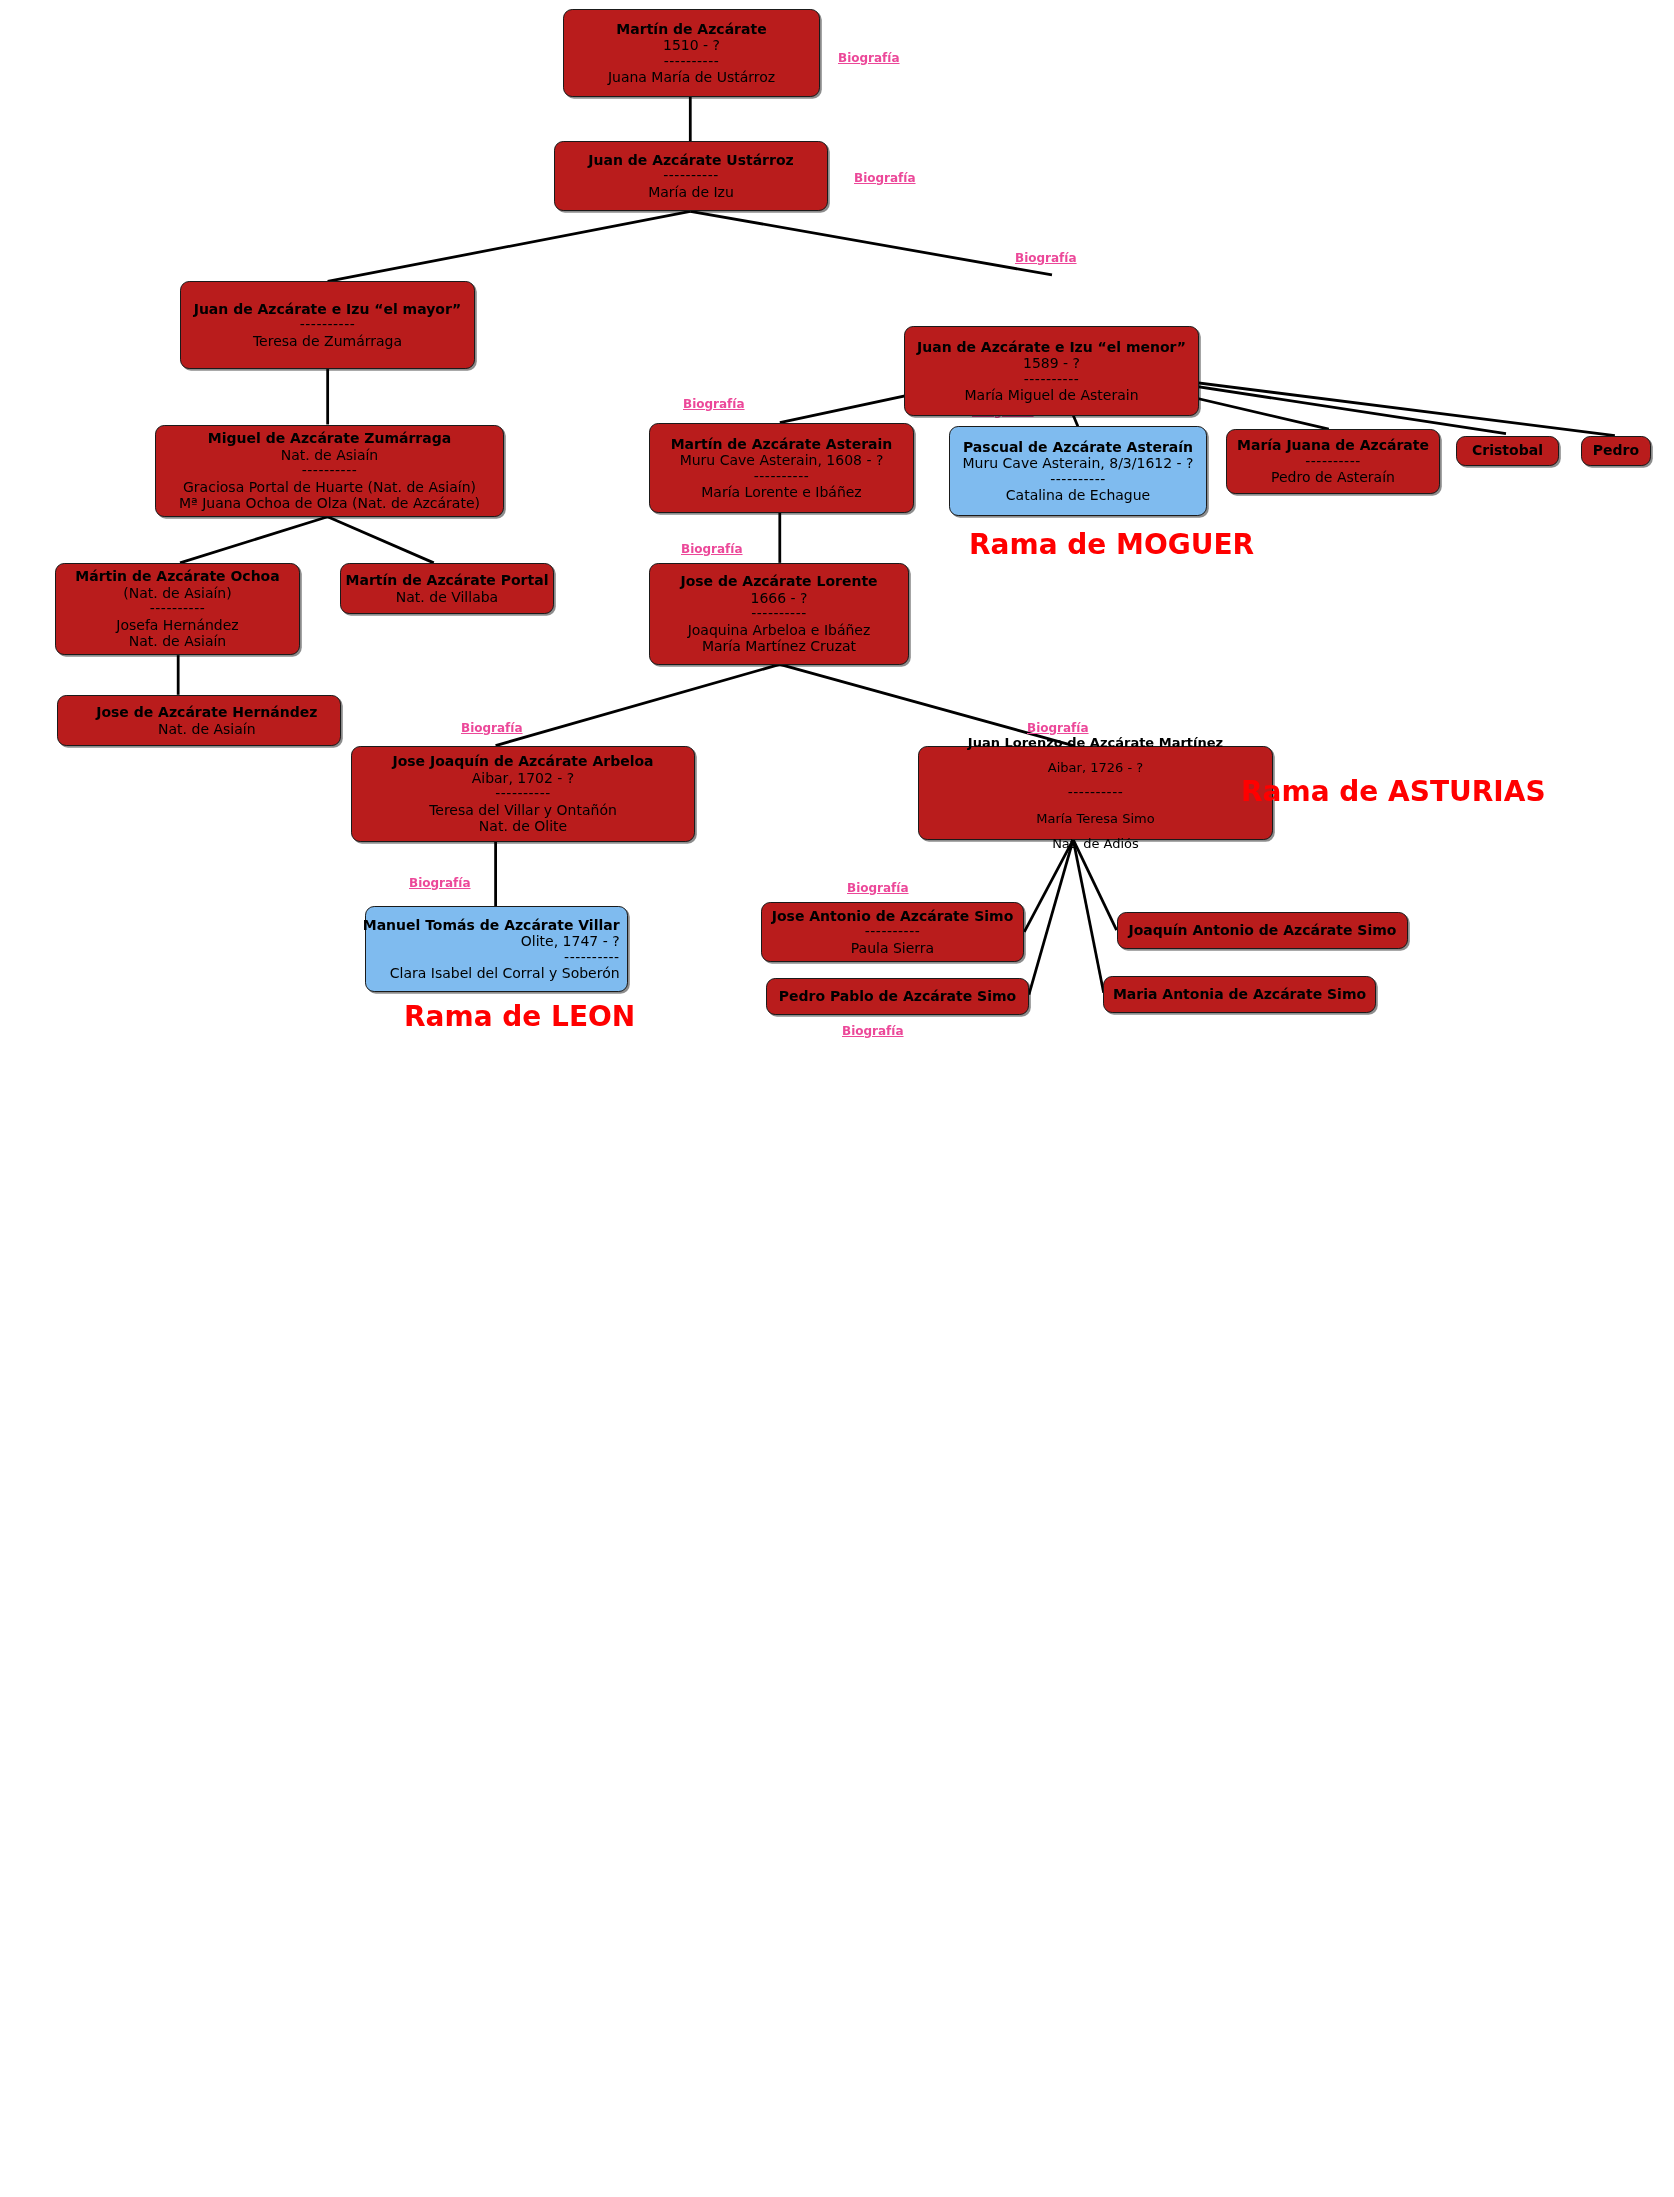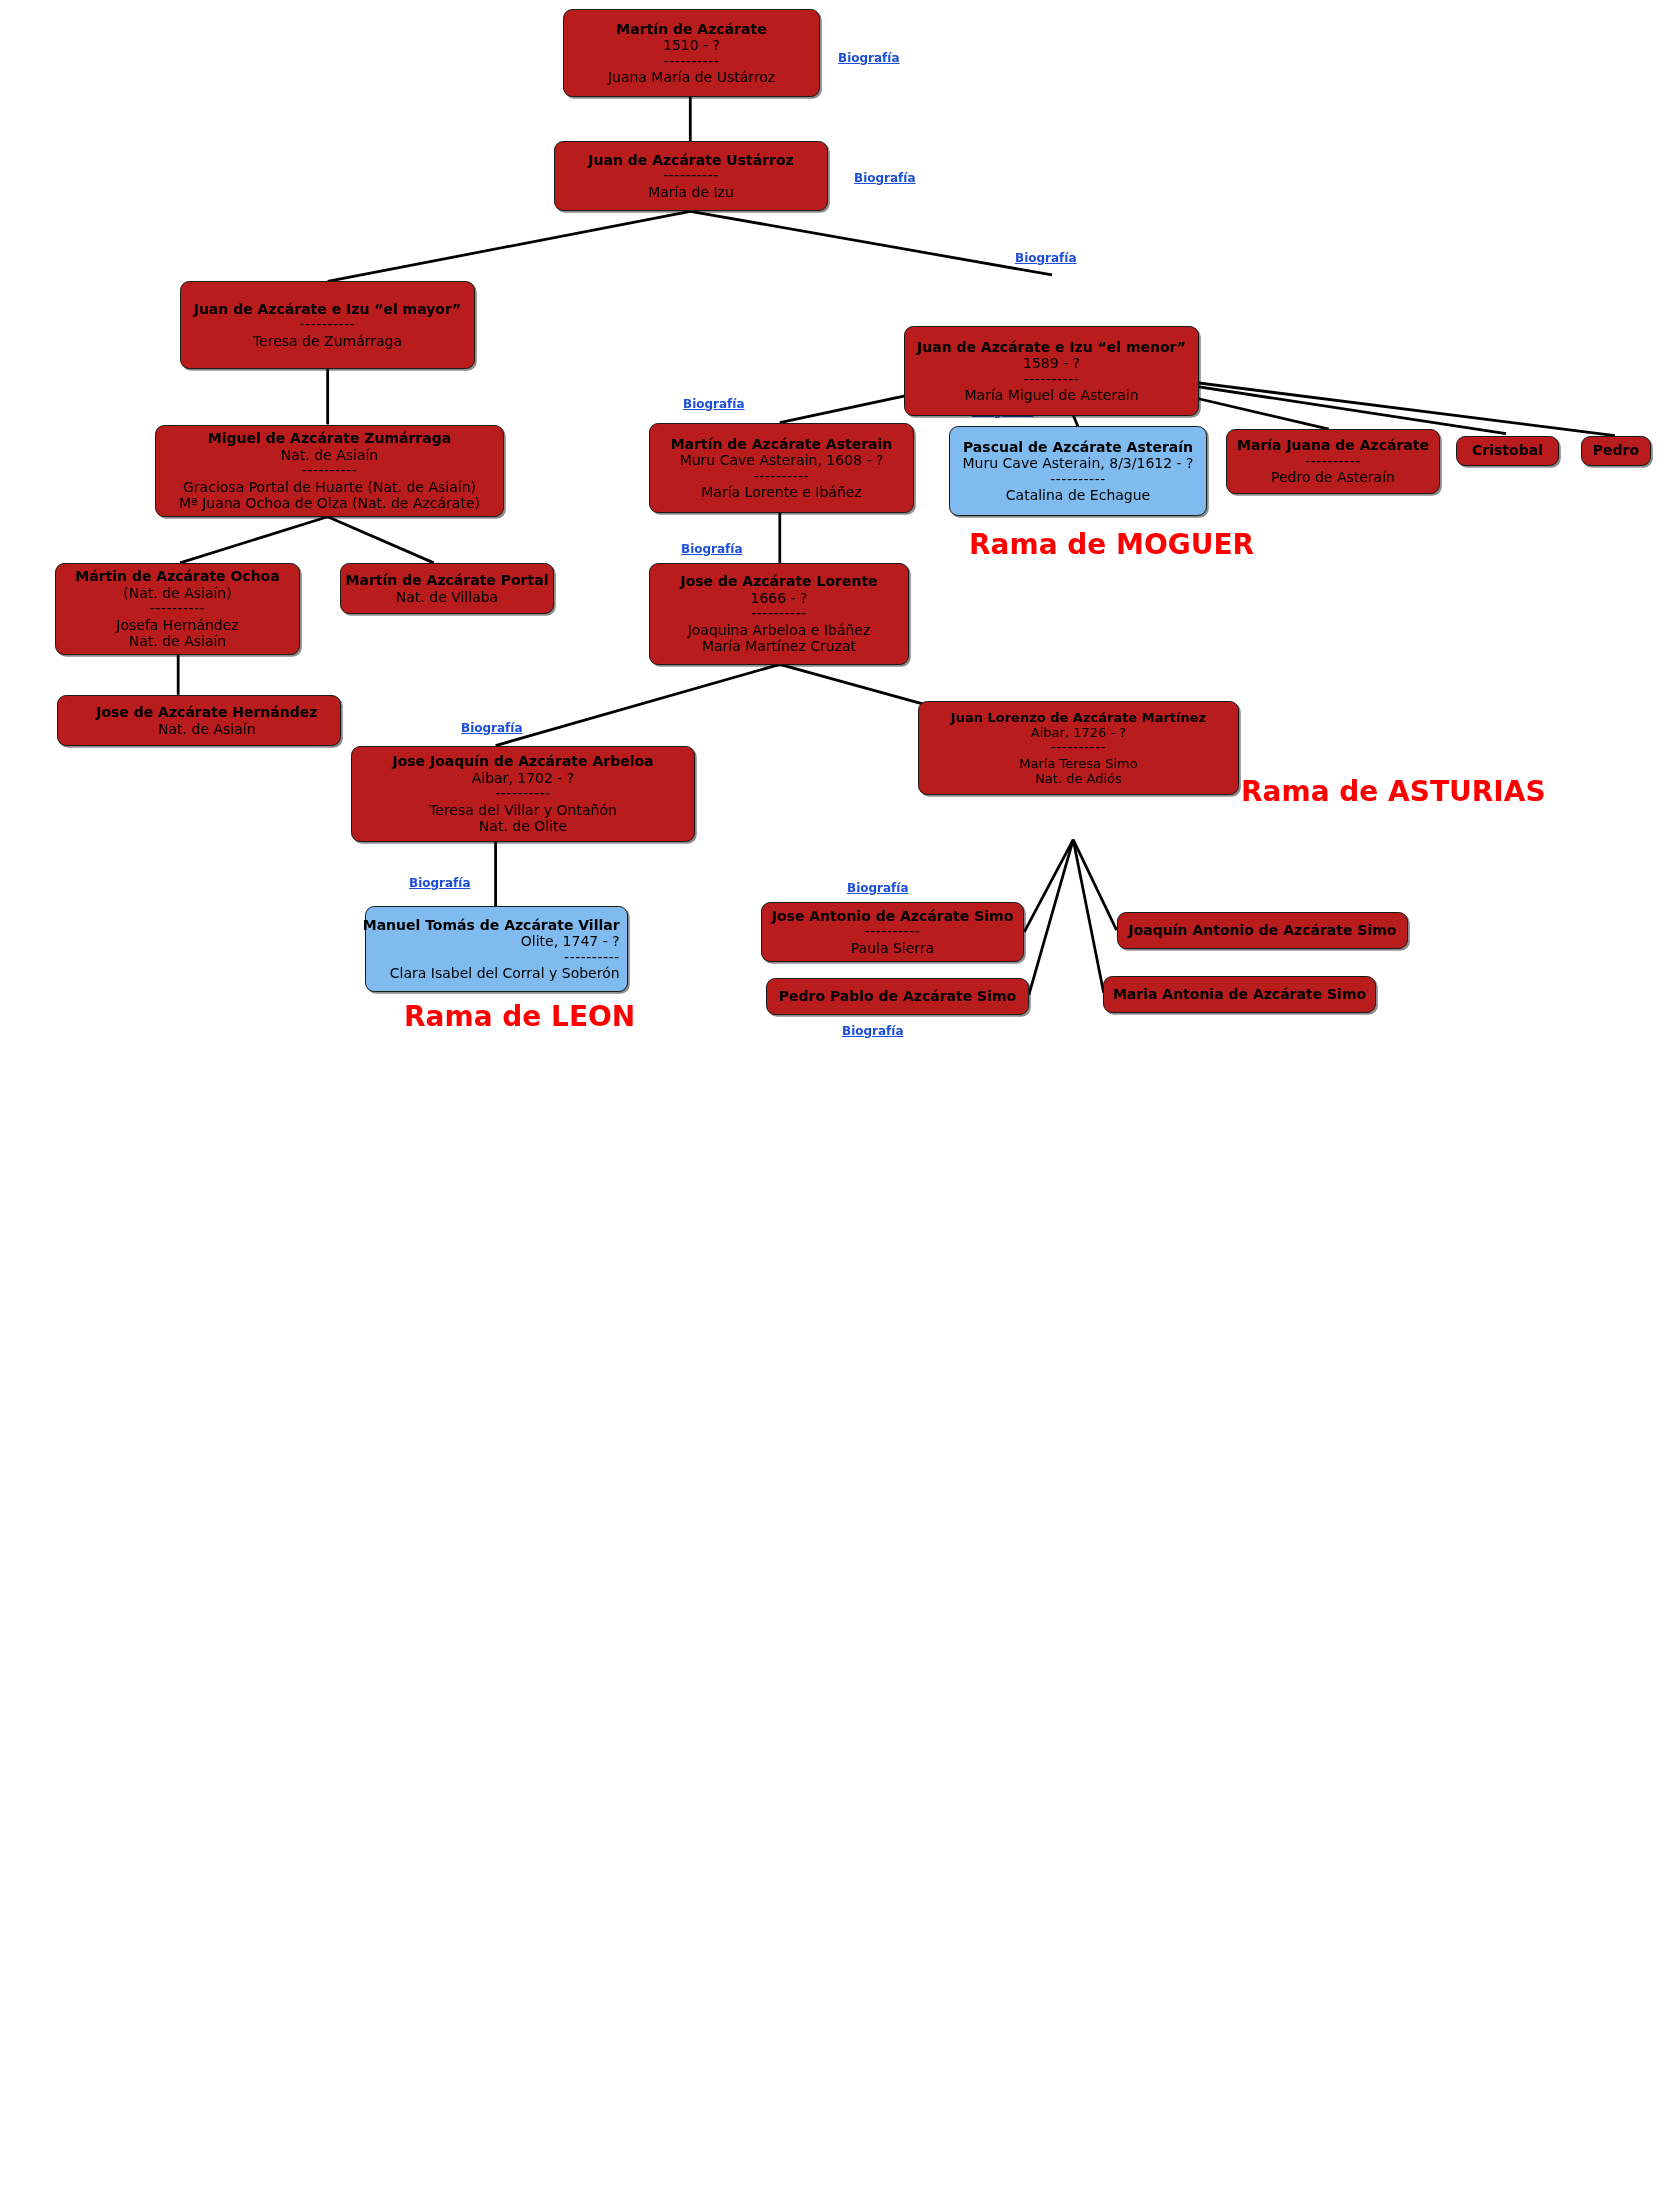--- a/index.html
+++ b/index.html
@@ -59,21 +59,21 @@
     line-height: 0.9;
     margin: 0.9px 0 1.8px 0;
   }
   .node.tiny {
     padding: 2.8px 9.2px;
   }
   .node.compact .nm { font-size: 13px; }
   .node.compact .sub { font-size: 13px; }
   .bio {
     position: absolute;
-    color: #1d4ed8;
+    color: #ec4899;
     font-weight: bold;
     font-size: 12px;
     text-decoration: underline;
     cursor: pointer;
     white-space: nowrap;
   }
   .rama {
     position: absolute;
     color: #ff0000;
     font-weight: bold;
@@ -222,21 +222,21 @@
   </div>
 
   <div class="node" style="left:351px; top:746px; width:344px; height:96px;">
     <div class="nm">Jose Joaquín de Azcárate Arbeloa</div>
     <div class="sub">Aibar, 1702 - ?</div>
     <div class="sep">----------</div>
     <div class="sub">Teresa del Villar y Ontañón</div>
     <div class="sub">Nat. de Olite</div>
   </div>
 
-  <div class="node compact" style="left:918px; top:701px; width:321px; height:94px;">
+  <div class="node compact" style="left:918px; top:746px; width:355px; height:94px;gap:10px;">
     <div class="nm">Juan Lorenzo de Azcárate Martínez</div>
     <div class="sub">Aibar, 1726 - ?</div>
     <div class="sep">----------</div>
     <div class="sub">María Teresa Simo</div>
     <div class="sub">Nat. de Adiós</div>
   </div>
 
   <div class="node blue" style="left:365px; top:906px; width:263px; height:86px;align-items:flex-end;">
     <div class="nm">Manuel Tomás de Azcárate Villar</div>
     <div class="sub">Olite, 1747 - ?</div>

